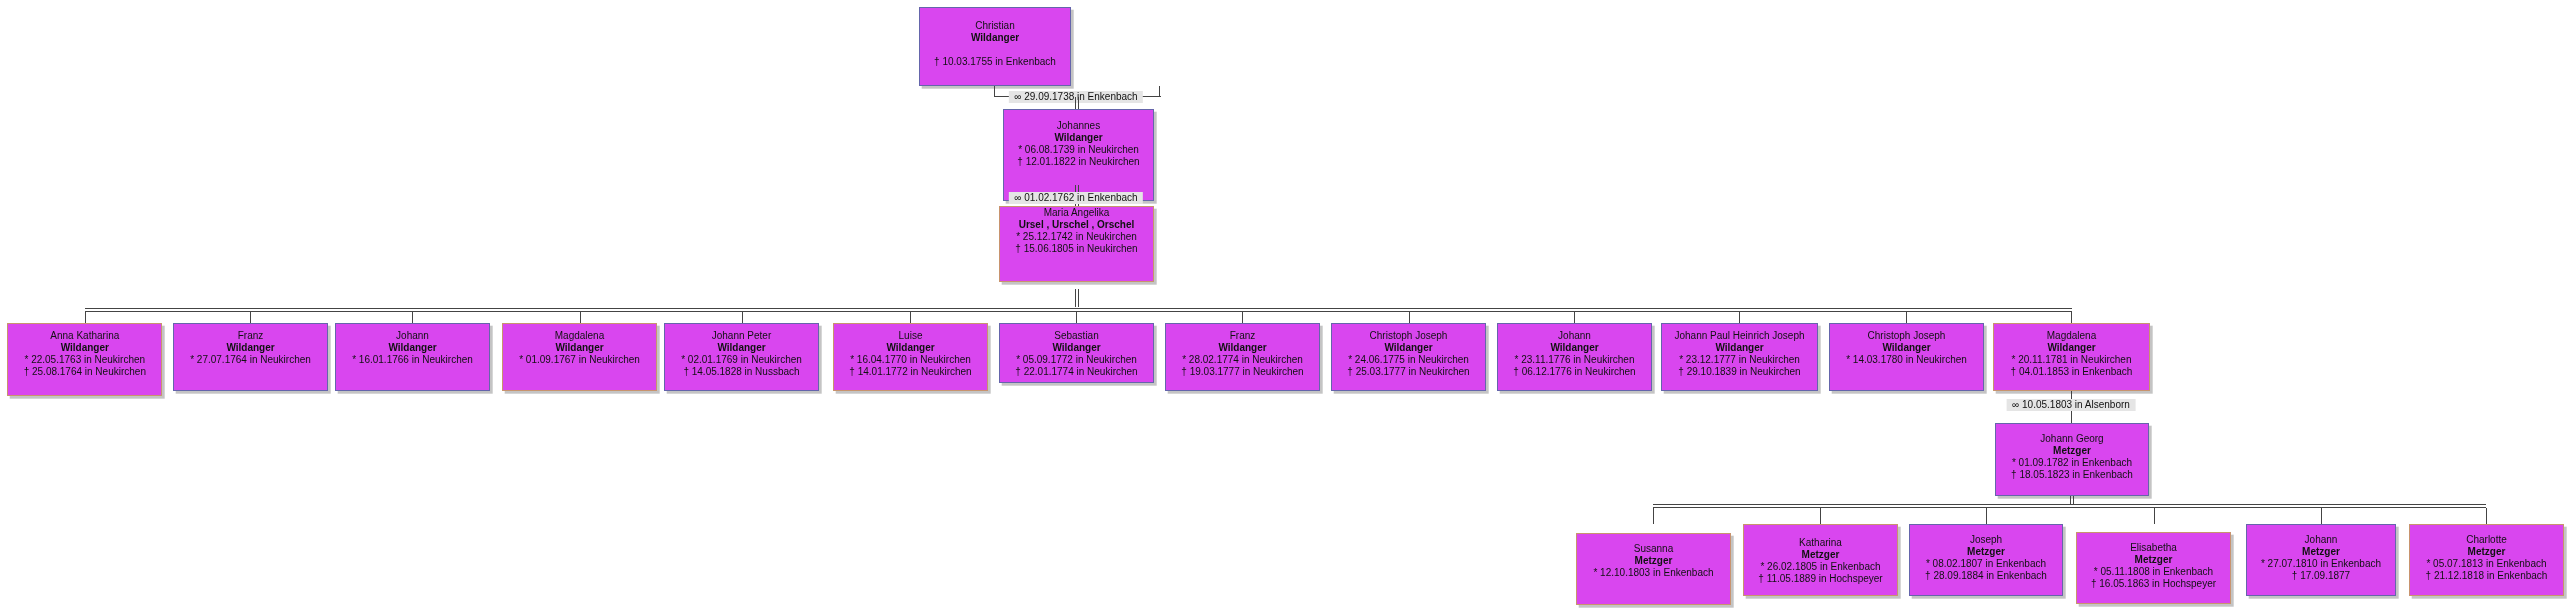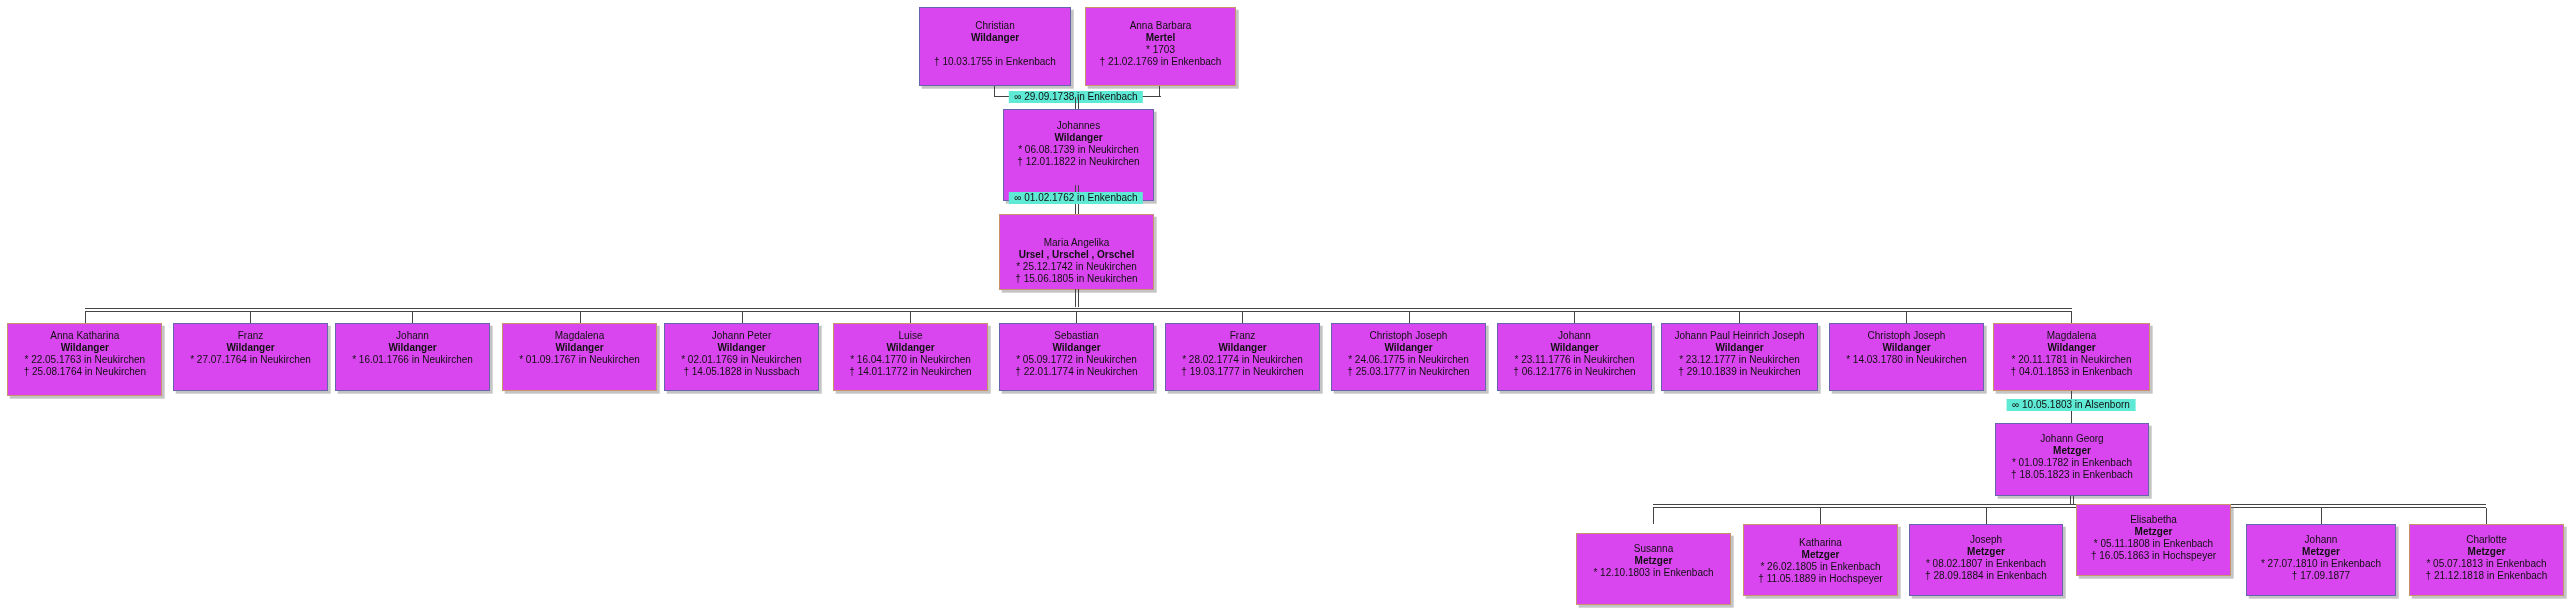--- a/index.html
+++ b/index.html
@@ -24,59 +24,53 @@
   .box.female{border-color:#c8946e;}
   .pline{white-space:nowrap;}
   .surname{font-weight:bold;}
   
   .h1{position:absolute;height:0;border-top:0.9px solid #444;}
   .v1{position:absolute;width:0;border-left:0.9px solid #444;}
   .h2{position:absolute;height:1.8px;border-top:0.9px solid #444;border-bottom:0.9px solid #444;}
   .v2{position:absolute;width:1.8px;border-left:0.9px solid #444;border-right:0.9px solid #444;}
   .mlabel{
     position:absolute;transform:translateX(-50%);
-    background:#5eead4;padding:0 5.5px;white-space:nowrap;
+    background:#e5e5e5;padding:0 5.5px;white-space:nowrap;
   }
 </style>
 </head>
 <body>
 
 <div id="canvas">
 
   <div class="box male" style="left:919px;top:7.3px;width:152px;height:79px;padding-top:12px;">
     <div class="pline">Christian</div>
     <div class="pline surname">Wildanger</div>
     <div class="pline" style="height:12px"></div>
     <div class="pline">†  10.03.1755 in Enkenbach</div>
   </div>
 
-  <div class="box female" style="left:1085px;top:7.3px;width:151px;height:79px;padding-top:12px;">
-    <div class="pline">Anna Barbara</div>
-    <div class="pline surname">Mertel</div>
-    <div class="pline">*  1703</div>
-    <div class="pline">†  21.02.1769 in Enkenbach</div>
-  </div>
 
   <div class="v1" style="left:994px;top:86px;height:10px;"></div>
   <div class="v1" style="left:1159px;top:86px;height:10px;"></div>
   <div class="h1" style="left:994px;top:96px;width:167px;"></div>
   <div class="mlabel" style="left:1076px;top:91px;">∞  29.09.1738 in Enkenbach</div>
   <div class="v2" style="left:1075px;top:97px;height:12px;"></div>
 
   <div class="box male" style="left:1003px;top:109px;width:151px;height:92px;padding-top:10px;">
     <div class="pline">Johannes</div>
     <div class="pline surname">Wildanger</div>
     <div class="pline">*  06.08.1739 in Neukirchen</div>
     <div class="pline">†  12.01.1822 in Neukirchen</div>
   </div>
 
   <div class="v2" style="left:1075px;top:185px;height:29px;"></div>
   <div class="mlabel" style="left:1076px;top:192px;">∞  01.02.1762 in Enkenbach</div>
 
-  <div class="box female" style="left:999px;top:214px;width:155px;height:76px;padding-top:22px;">
+  <div class="box female" style="left:999px;top:206px;width:155px;height:76px;padding-top:0;">
     <div class="pline">Maria Angelika</div>
     <div class="pline surname">Ursel , Urschel , Orschel</div>
     <div class="pline">*  25.12.1742 in Neukirchen</div>
     <div class="pline">†  15.06.1805 in Neukirchen</div>
   </div>
 
   <div class="v2" style="left:1075px;top:289px;height:18px;"></div>
   <div class="h2" style="left:85px;top:308px;width:1987px;"></div>
 
   <div class="v1" style="left:85px;top:311px;height:12px;"></div>
@@ -125,21 +119,21 @@
     <div class="pline">†  14.05.1828 in Nussbach</div>
   </div>
 
   <div class="box female" style="left:833px;top:323px;width:155px;height:68px;">
     <div class="pline">Luise</div>
     <div class="pline surname">Wildanger</div>
     <div class="pline">*  16.04.1770 in Neukirchen</div>
     <div class="pline">†  14.01.1772 in Neukirchen</div>
   </div>
 
-  <div class="box male" style="left:999px;top:323px;width:155px;height:68px;">
+  <div class="box male" style="left:999px;top:323px;width:155px;height:60px;">
     <div class="pline">Sebastian</div>
     <div class="pline surname">Wildanger</div>
     <div class="pline">*  05.09.1772 in Neukirchen</div>
     <div class="pline">†  22.01.1774 in Neukirchen</div>
   </div>
 
   <div class="box male" style="left:1165px;top:323px;width:155px;height:68px;">
     <div class="pline">Franz</div>
     <div class="pline surname">Wildanger</div>
     <div class="pline">*  28.02.1774 in Neukirchen</div>
@@ -213,21 +207,21 @@
     <div class="pline">†  11.05.1889 in Hochspeyer</div>
   </div>
 
   <div class="box male" style="left:1909px;top:524px;width:154px;height:72px;padding-top:9px;">
     <div class="pline">Joseph</div>
     <div class="pline surname">Metzger</div>
     <div class="pline">*  08.02.1807 in Enkenbach</div>
     <div class="pline">†  28.09.1884 in Enkenbach</div>
   </div>
 
-  <div class="box female" style="left:2076px;top:504px;width:155px;height:72px;padding-top:9px;">
+  <div class="box female" style="left:2076px;top:532px;width:155px;height:72px;padding-top:9px;">
     <div class="pline">Elisabetha</div>
     <div class="pline surname">Metzger</div>
     <div class="pline">*  05.11.1808 in Enkenbach</div>
     <div class="pline">†  16.05.1863 in Hochspeyer</div>
   </div>
 
   <div class="box male" style="left:2246px;top:524px;width:150px;height:72px;padding-top:9px;">
     <div class="pline">Johann</div>
     <div class="pline surname">Metzger</div>
     <div class="pline">*  27.07.1810 in Enkenbach</div>

